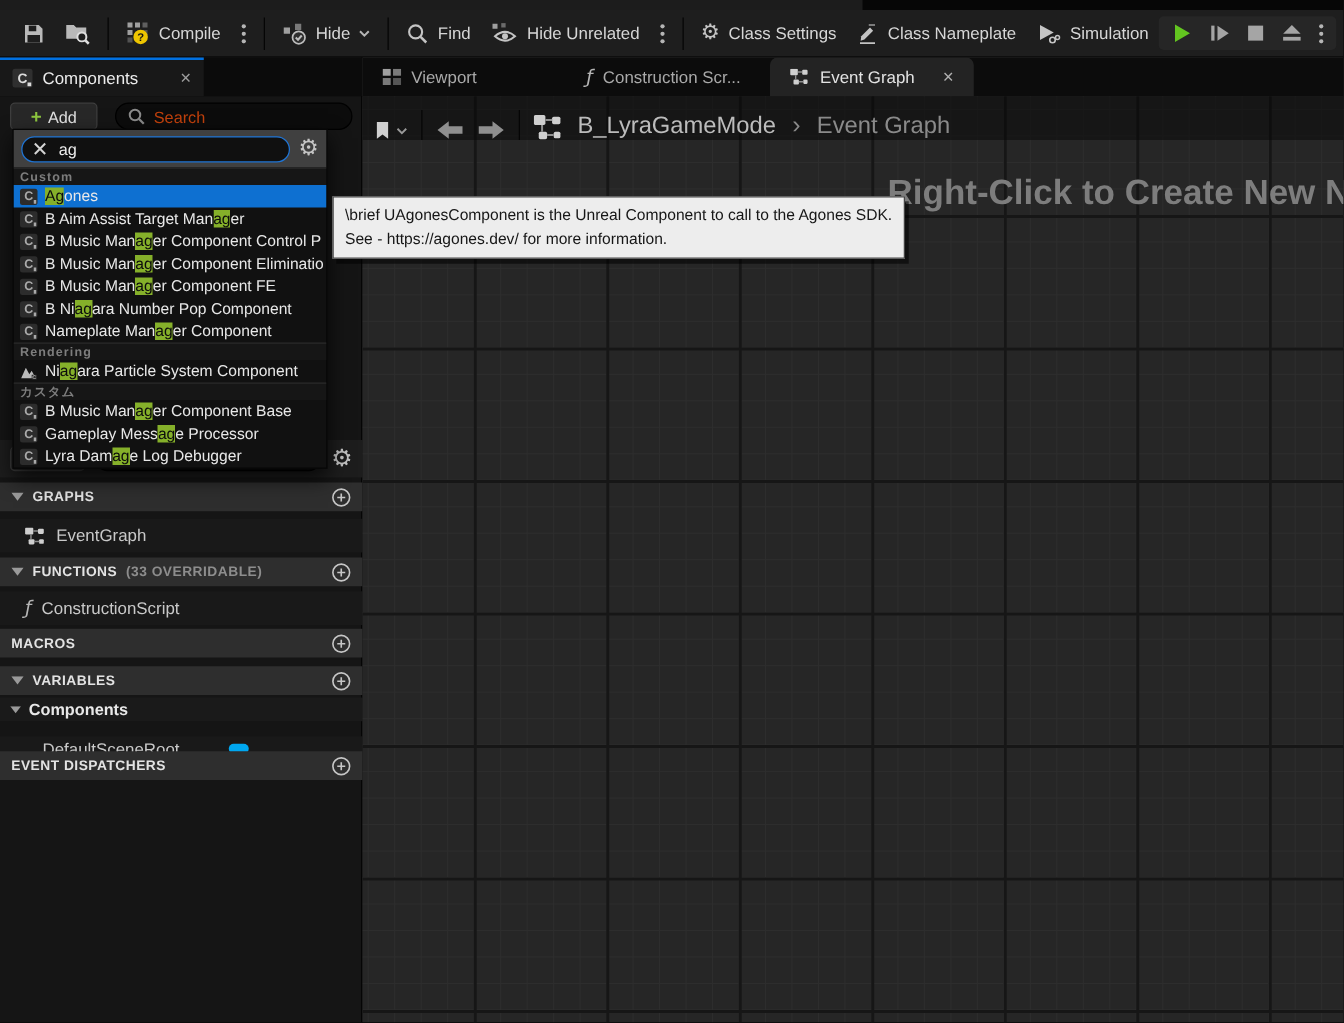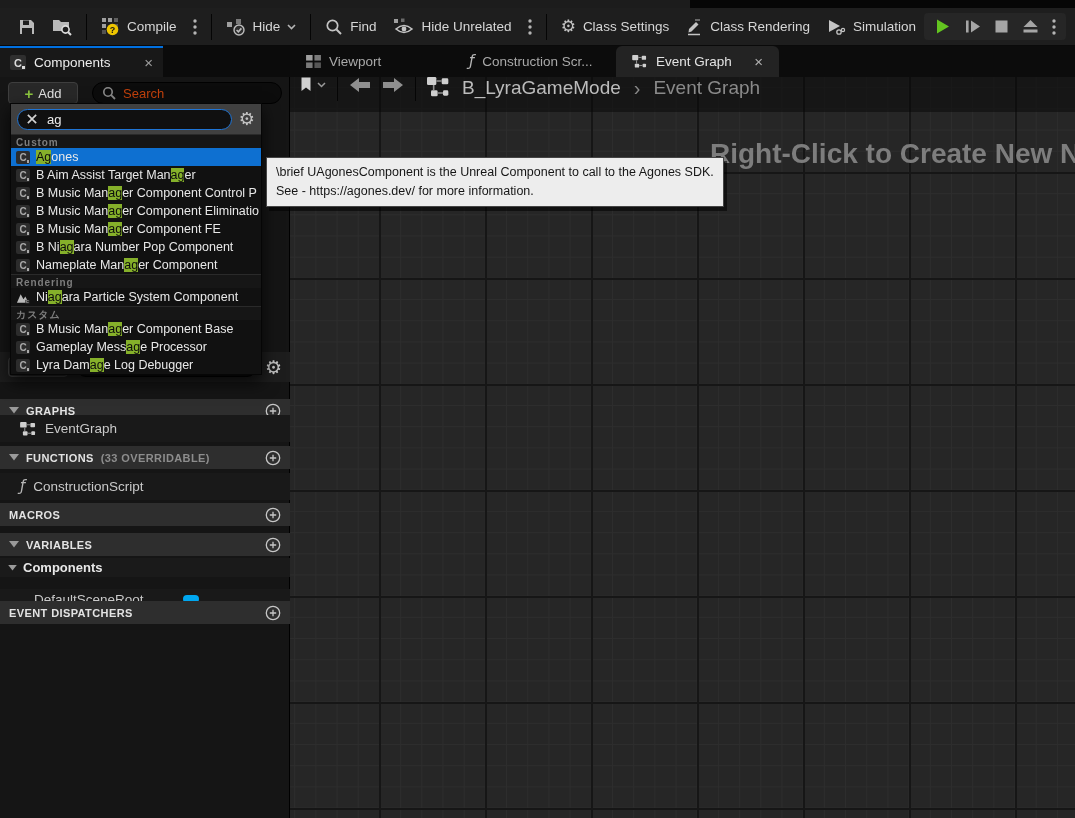--- a/index.html
+++ b/index.html
@@ -65,21 +65,21 @@
   .gtab .close{margin-left:auto;color:#b0b0b0;font-size:15px;line-height:1;}
   .gcanvas{position:absolute;left:0;top:31px;width:785px;height:741px;background-color:#262626;
     background-image:
       linear-gradient(to right,#161616 2px,transparent 2px),
       linear-gradient(to bottom,#161616 2px,transparent 2px),
       linear-gradient(to right,#2d2d2d 1px,transparent 1px),
       linear-gradient(to bottom,#2d2d2d 1px,transparent 1px);
     background-size:106px 106px,106px 106px,21.2px 21.2px,21.2px 21.2px;
     background-position:-17px -11px,-17px -11px,-17px -11px,-17px -11px;}
   .crumbbar{position:absolute;left:0;top:31px;width:785px;height:35px;background:rgba(10,10,10,.55);
-            display:flex;align-items:flex-start;gap:11px;padding:0 10px;}
+            display:flex;align-items:flex-end;gap:11px;padding:0 10px;}
   .crumb-sep{width:1px;height:24px;background:#050505;flex:none;}
   .crumb-root{font-size:19px;color:#bcbcbc;}
   .crumb-chev{font-size:20px;color:#8a8a8a;margin:0 2px;}
   .crumb-cur{font-size:19px;color:#8a8a8a;}
   .watermark{position:absolute;left:420px;top:92px;width:365px;overflow:hidden;white-space:nowrap;
              font-size:28px;font-weight:bold;color:#7d7d7d;}
 
   
   .dropdown{position:absolute;left:10px;top:103px;width:252px;z-index:40;background:#111111;
             border:1px solid #060606;box-shadow:0 7px 16px rgba(0,0,0,.75);}
@@ -212,21 +212,21 @@
       <span>Class Settings</span>
     </div>
     <div class="tb-btn">
       <span>
           <svg width="18" height="18" viewBox="0 0 18 18">
             <path d="M4 11L11 4l2.5 2.5L6.5 13.5 3.5 14.5Z" fill="#c4c4c4"></path>
             <line x1="3" y1="16.5" x2="15" y2="16.5" stroke="#c4c4c4" stroke-width="1.5"></line>
             <line x1="10" y1="2" x2="15" y2="2" stroke="#c4c4c4" stroke-width="1.5" opacity=".6"></line>
           </svg>
         </span>
-      <span>Class Rendering</span>
+      <span>Class Nameplate</span>
     </div>
     <div class="tb-btn">
       <span>
           <svg width="20" height="18" viewBox="0 0 20 18">
             <path d="M3 2L14 8 3 14Z" fill="#c4c4c4"></path>
             <circle cx="13" cy="14" r="2.2" fill="none" stroke="#c4c4c4" stroke-width="1.3"></circle>
             <circle cx="17" cy="12" r="1.6" fill="none" stroke="#c4c4c4" stroke-width="1.2"></circle>
           </svg>
         </span>
       <span>Simulation</span>
@@ -294,21 +294,21 @@
         <span>
             <svg width="13" height="13" viewBox="0 0 14 14">
               <circle cx="6" cy="6" r="4.2" fill="none" stroke="#8a8a8a" stroke-width="1.6"></circle>
               <line x1="9.2" y1="9.2" x2="13" y2="13" stroke="#8a8a8a" stroke-width="1.8"></line>
             </svg>
           </span>
       </div>
       <span class="gear-glyph" style="font-size:19px">⚙</span>
     </div>
 
-    <div class="sec" style="top:353px">
+    <div class="sec" style="top:340px">
       <span class="tri">
           <svg width="10" height="7" viewBox="0 0 10 7">
             <path d="M0 0h10L5 6.5Z" fill="#9a9a9a"></path>
           </svg>
         </span>
       <span>GRAPHS</span>
       <span class="grow"></span>
       <span>
           <svg width="16" height="16" viewBox="0 0 16 16">
             <circle cx="8" cy="8" r="6.7" fill="none" stroke="#c6c6c6" stroke-width="1.3"></circle>

